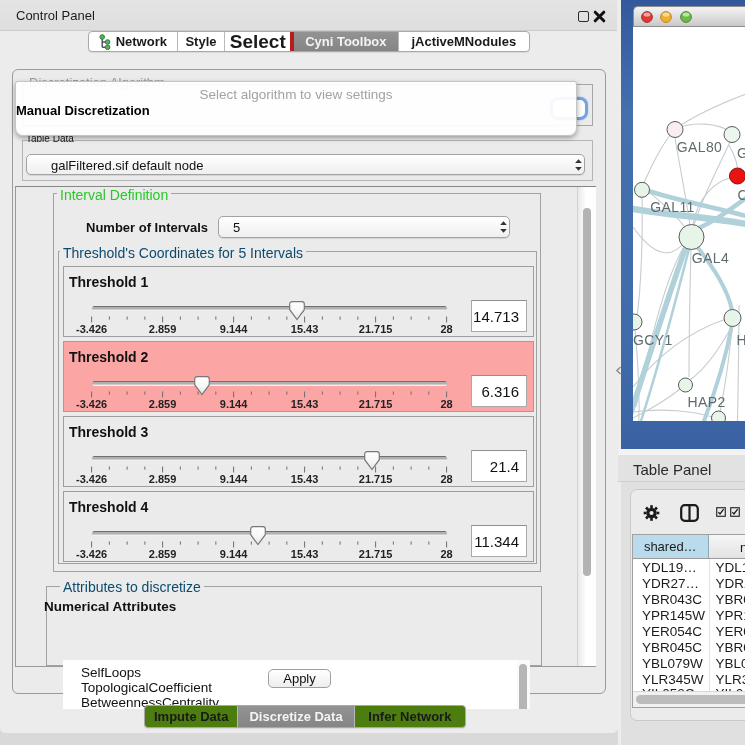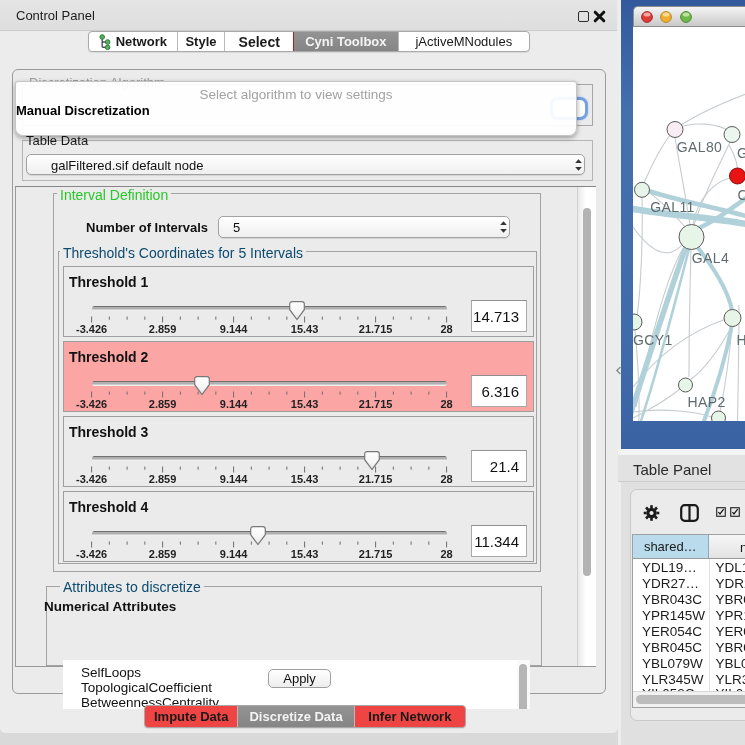--- a/index.html
+++ b/index.html
@@ -56,30 +56,30 @@
 <path d="M2.2 2.2 L10.8 10.8 M10.8 2.2 L2.2 10.8" stroke="#111" stroke-width="3" stroke-linecap="round"></path>
     </svg>
 <div class="a" style="left:88px;top:31px;width:442px;height:21px;background:#fff;border:1px solid #a9a9a9;border-radius:4px;box-sizing:border-box;box-shadow:0 1px 1px rgba(0,0,0,0.08);overflow:hidden;display:flex;">
       <div style="width:89px;height:100%;color:#1a1a1a;border-right:1px solid #b9b9b9;box-sizing:border-box;display:flex;align-items:center;justify-content:center;font-size:13px;font-weight:bold;"><svg width="12" height="16" viewBox="0 0 12 16" style="margin-right:5px;">
           <path d="M3.2 4.5 L3.2 13.3 M3.2 8 L8 8 M3.2 13.3 L8 13.3" stroke="#4f4f63" stroke-width="1.4" fill="none"></path>
           <circle cx="3.2" cy="3" r="2.3" fill="#57b060" stroke="#2e7d3a" stroke-width="1"></circle>
           <circle cx="8.6" cy="8" r="2.3" fill="#57b060" stroke="#2e7d3a" stroke-width="1"></circle>
           <circle cx="8.6" cy="13.3" r="2.3" fill="#57b060" stroke="#2e7d3a" stroke-width="1"></circle>
         </svg>Network</div>
       <div style="width:48px;height:100%;color:#1a1a1a;border-right:1px solid #b9b9b9;box-sizing:border-box;display:flex;align-items:center;justify-content:center;font-size:13px;font-weight:bold;">Style</div>
-      <div style="width:69px;height:100%;color:#1a1a1a;border-right:1px solid #b91c1c;box-sizing:border-box;display:flex;align-items:center;justify-content:center;font-size:14px;font-weight:bold;">Select</div>
+      <div style="width:69px;height:100%;color:#1a1a1a;border-right:4px solid #b91c1c;box-sizing:border-box;display:flex;align-items:center;justify-content:center;font-size:19px;font-weight:bold;">Select</div>
       <div style="width:105px;height:100%;background:linear-gradient(#939393,#858585);color:#f4f4f4;border-right:1px solid #b9b9b9;box-sizing:border-box;display:flex;align-items:center;justify-content:center;font-size:13px;font-weight:bold;">Cyni Toolbox</div>
-      <div style="width:131px;height:100%;color:#1a1a1a;box-sizing:border-box;display:flex;align-items:center;justify-content:center;font-size:13px;font-weight:normal;">jActiveMNodules</div>
+      <div style="width:131px;height:100%;color:#1a1a1a;box-sizing:border-box;display:flex;align-items:center;justify-content:center;font-size:13px;font-weight:bold;">jActiveMNodules</div>
     </div>
 <div class="a" style="left:12px;top:69px;width:594px;height:625px;background:#ebebeb;border:1px solid #9b9b9b;border-radius:6px;box-sizing:border-box;"></div>
 <div class="a" style="left:22px;top:84px;width:571px;height:42px;border:1px solid #a6a6a6;box-sizing:border-box;"></div>
 <div class="a" style="left:22px;top:140px;width:571px;height:41px;border:1px solid #b5b5b5;box-sizing:border-box;"></div>
 <div class="lbl" style="left:26px;top:75px;font-size:13px;color:#9a9a9a;background:#ebebeb;padding:0 3px;">Discretization Algorithm</div>
 <div class="a" style="left:550px;top:97px;width:38px;height:23px;border:3px solid #76a2e0;border-radius:8px;background:#fdfdfd;box-sizing:border-box;box-shadow:0 0 2px #9cbef0;"></div>
-<div class="lbl" style="left:26px;top:133px;font-size:13px;color:#1a1a1a;text-align:center;">Table Data</div>
+<div class="lbl" style="left:26px;top:133px;font-size:10px;color:#1a1a1a;text-align:center;">Table Data</div>
 <div class="a" style="left:26px;top:154px;width:559px;height:21px;background:linear-gradient(#ffffff,#efefef);border:1px solid #a2a2a2;border-radius:5px;box-sizing:border-box;box-shadow:0 1px 1px rgba(0,0,0,0.1);">
       <div style="position:absolute;left:24px;top:50%;transform:translateY(-50%);font-size:13px;color:#111;white-space:nowrap;">galFiltered.sif default node</div>
       <svg style="position:absolute;left:546.5px;top:50%;transform:translateY(-50%);" width="9" height="14">
         <use href="#updown"></use>
       </svg>
     </div>
 <div class="a" style="left:15px;top:186px;width:581px;height:481px;border:1px solid #999;border-top-color:#858585;box-sizing:border-box;background:#ebebeb;overflow:hidden;"></div>
 <div class="a" style="left:53px;top:193px;width:488px;height:379px;border:1px solid #a2a2a2;box-sizing:border-box;"></div>
 <div class="lbl" style="left:57px;top:187px;font-size:14px;color:#28c828;background:#ebebeb;padding:0 3px;">Interval Definition</div>
 <div class="lbl" style="left:86px;top:220px;font-size:13px;font-weight:bold;color:#111;">Number of Intervals</div>
@@ -173,21 +173,21 @@
 <div class="a" style="left:63px;top:617px;width:467px;height:49px;background:#fff;overflow:hidden;margin-top:43px;">
       <div class="lbl" style="left:18px;top:5px;font-size:13.5px;color:#111;">SelfLoops</div>
       <div class="lbl" style="left:18px;top:20px;font-size:13.5px;color:#111;">TopologicalCoefficient</div>
       <div class="lbl" style="left:18px;top:35px;font-size:13.5px;color:#111;">BetweennessCentrality</div>
       <div class="a" style="left:453.5px;top:0;width:13.5px;height:49px;background:#fafafa;"></div>
       <div class="a" style="left:456px;top:4px;width:8px;height:45px;background:#b5b5b5;border-radius:4px 4px 0 0;"></div>
     </div>
 <div class="a" style="left:576.5px;top:187px;width:19px;height:479px;background:linear-gradient(to right,#e9e9e9,#ffffff 45%,#fdfdfd);border-left:1px solid #d2d2d2;box-sizing:border-box;"></div>
 <div class="a" style="left:583px;top:208px;width:8px;height:368px;background:#b3b3b3;border-radius:4px;"></div>
 <div class="a" style="left:268px;top:669px;width:63px;height:19px;background:linear-gradient(#ffffff,#ededed);border:1px solid #9f9f9f;border-radius:5px;box-sizing:border-box;display:flex;align-items:center;justify-content:center;font-size:13px;color:#111;">Apply</div>
-<div class="a" style="left:144px;top:705px;width:322px;height:23px;background:#ef4444;border:1px solid #a9a9a9;border-radius:4px;box-sizing:border-box;box-shadow:0 1px 1px rgba(0,0,0,0.08);overflow:hidden;display:flex;">
+<div class="a" style="left:144px;top:705px;width:322px;height:23px;background:#4d7c0f;border:1px solid #a9a9a9;border-radius:4px;box-sizing:border-box;box-shadow:0 1px 1px rgba(0,0,0,0.08);overflow:hidden;display:flex;">
       <div style="width:94px;height:100%;color:#1a1a1a;border-right:1px solid #b9b9b9;box-sizing:border-box;display:flex;align-items:center;justify-content:center;font-size:13px;font-weight:bold;">Impute Data</div>
       <div style="width:117px;height:100%;background:linear-gradient(#939393,#858585);color:#f4f4f4;border-right:1px solid #b9b9b9;box-sizing:border-box;display:flex;align-items:center;justify-content:center;font-size:13px;font-weight:bold;">Discretize Data</div>
       <div style="width:111px;height:100%;color:#1a1a1a;box-sizing:border-box;display:flex;align-items:center;justify-content:center;font-size:13px;font-weight:bold;">Infer Network</div>
     </div>
 <div class="a" style="left:618px;top:0;width:127px;height:745px;background:#e0e0e0;"></div>
 <div class="a" style="left:618px;top:0;width:3px;height:745px;background:#ededed;"></div>
 <div class="a" style="left:620.5px;top:0;width:124.5px;height:448.5px;background:linear-gradient(#33599c,#4470ae 25%,#416cab 75%,#3a62a3);"></div>
 <svg class="a" style="left:615px;top:366px;" width="7" height="9" viewBox="0 0 7 9">
       <path d="M5.5 1 L1.8 4.5 L5.5 8" stroke="#8a8a8a" stroke-width="1.3" fill="none"></path>
     </svg>

